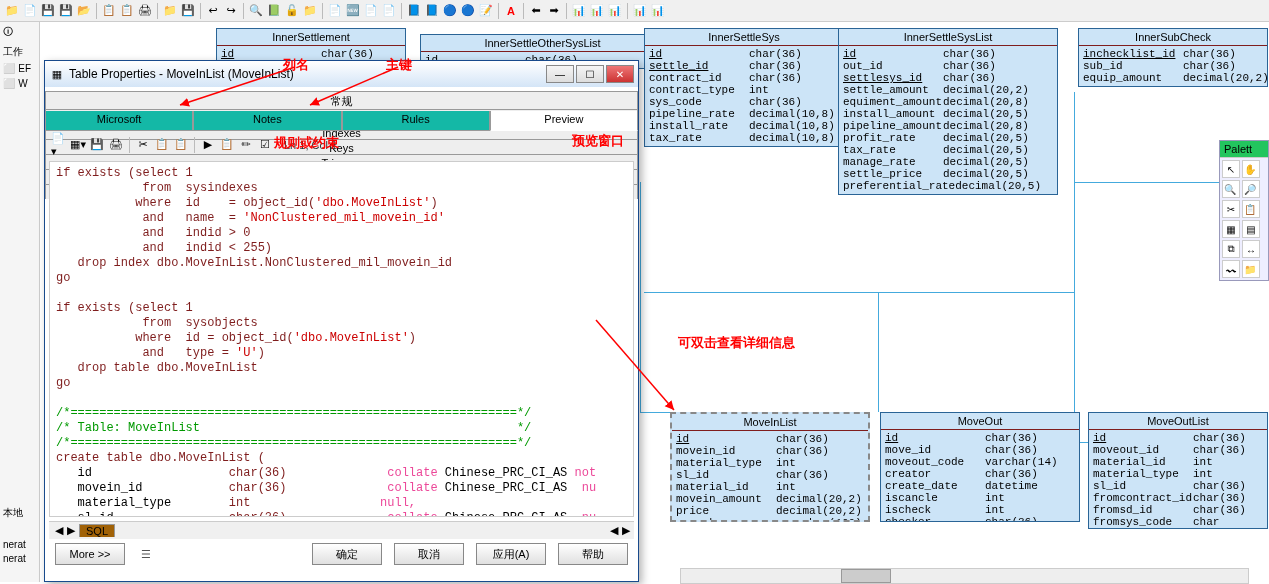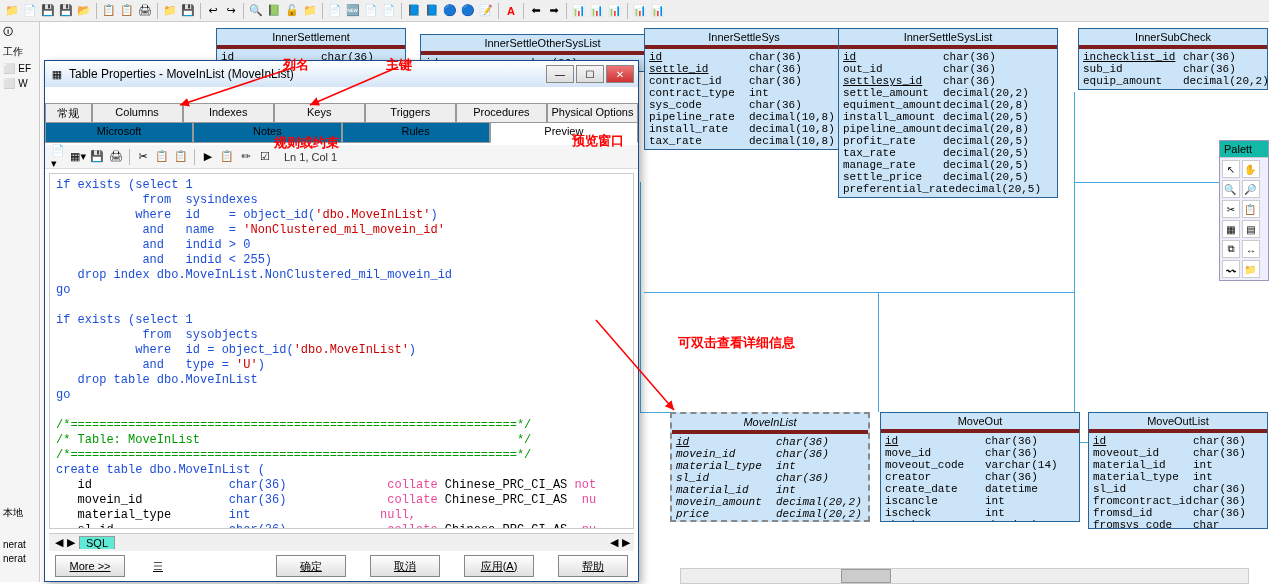--- a/index.html
+++ b/index.html
@@ -12,76 +12,76 @@
 
 
 .left-side { position: absolute; left: 0; top: 22px; width: 40px; height: 560px; background: #f5f5f5; border-right: 1px solid #ccc; font-size: 10px; }
 .left-side div { padding: 2px 3px; white-space: nowrap; overflow: hidden; }
 
 
 .canvas { position: absolute; left: 40px; top: 22px; right: 0; bottom: 0; background: #fff; }
 
 
 .erd { position: absolute; background: #cce4f7; border: 1px solid #2a6496; }
-.erd.sel { border: 2px dashed #888; font-style: italic; }
-.erd-title { text-align: center; font-size: 11px; padding: 2px; border-bottom: 4px solid #7f1d1d; background: #cce4f7; }
+.erd.sel { border: 2px dashed #888; }
+.erd-title { text-align: center; font-size: 11px; padding: 2px; border-bottom: 1px solid #7f1d1d; background: #cce4f7; }
 .erd-body { padding: 2px 4px; font-family: "Courier New", monospace; font-size: 11px; }
 .erd-row { display: flex; white-space: nowrap; }
 .erd-row .col { min-width: 100px; text-decoration: underline; color: #000; }
 .erd-row .col.nou { text-decoration: none; }
 .erd-row .typ { min-width: 90px; }
 .erd-row .key { color: #666; text-decoration: underline; }
 
 
 .line-h { position: absolute; height: 1px; background: #4ad; }
 .line-v { position: absolute; width: 1px; background: #4ad; }
 
 
 .palette { position: absolute; right: 0; top: 140px; width: 50px; background: #eef; border: 1px solid #99b; }
-.palette .pal-title { background: #14b8a6; font-size: 11px; padding: 2px 4px; border-bottom: 1px solid #ccc; }
+.palette .pal-title { background: #22c55e; font-size: 11px; padding: 2px 4px; border-bottom: 1px solid #ccc; }
 .palette .pal-body { display: flex; flex-wrap: wrap; padding: 2px; gap: 2px; }
 .pal-item { width: 18px; height: 18px; border: 1px solid #ccc; background: #fff; display: flex; align-items: center; justify-content: center; cursor: pointer; font-size: 10px; }
 
 
 .dialog { position: absolute; left: 44px; top: 60px; width: 595px; height: 522px; background: #fff; border: 1px solid #184a8c; box-shadow: 3px 3px 8px rgba(0,0,0,0.3); }
 .dlg-titlebar { height: 26px; background: linear-gradient(#fff, #d4e5f7); display: flex; align-items: center; padding: 0 4px; }
 .dlg-icon { width: 16px; height: 16px; margin-right: 4px; display: inline-flex; align-items: center; justify-content: center; }
 .dlg-title { flex: 1; font-size: 12px; }
 .dlg-btns { display: flex; gap: 2px; }
 .dlg-btn { width: 28px; height: 18px; background: linear-gradient(#f5f5f5,#ddd); border: 1px solid #888; cursor: pointer; display: flex; align-items: center; justify-content: center; font-size: 10px; }
 .dlg-btn.close { background: linear-gradient(#e77,#c33); color: #fff; }
 
 
-.tabs1 { display: flex; border-bottom: 1px solid #999; height: 20px; margin-top: 16px; }
+.tabs1 { display: flex; border-bottom: 1px solid #999; height: 20px; margin-top: 4px; flex-direction: column; }
 .tabs1 .tab { flex: 1; text-align: center; border: 1px solid #999; border-bottom: none; background: #eee; cursor: pointer; font-size: 11px; padding-top: 2px; }
 .tabs1 .tab.first { flex: 0.5; }
 
 .tabs2 { display: flex; height: 20px; }
-.tabs2 .tab { flex: 1; text-align: center; border: 1px solid #999; border-top: none; background: #0369a1; cursor: pointer; font-size: 11px; padding-top: 2px; }
+.tabs2 .tab { flex: 1; text-align: center; border: 1px solid #999; border-top: none; background: #14b8a6; cursor: pointer; font-size: 11px; padding-top: 2px; }
 .tabs2 .tab.active { background: #fff; border-bottom: 1px solid #fff; }
 
 
 .ed-toolbar { height: 24px; background: #f5f5f5; display: flex; align-items: center; padding: 0 6px; gap: 3px; margin-top: 2px; border-bottom: 1px solid #ddd; }
 .ed-status { margin-left: 8px; font-size: 11px; color: #333; }
 
 
 .code-wrap { position: relative; height: 356px; overflow: auto; border: 1px solid #ccc; margin: 4px; background: #fff; }
 .code { font-family: "Courier New", monospace; font-size: 12px; white-space: pre; padding: 4px 6px; line-height: 15px; }
-.kw-blue { color: #1d4ed8; }
+.kw-blue { color: #7f1d1d; }
 .kw-red { color: #c00; }
 .kw-green { color: #090; }
 .kw-gray { color: #ec4899; }
 
 
 .code-bottom-tabs { height: 18px; border-top: 1px solid #ccc; display: flex; align-items: center; padding-left: 6px; font-size: 11px; background: #f0f0f0; margin: 0 4px; }
 .code-bottom-tabs .ct { padding: 0 6px; cursor: pointer; }
-.code-bottom-tabs .ct.active { background: #5eead4; border: 1px solid #999; border-bottom: none; }
-
-
-.dlg-footer { height: 30px; display: flex; align-items: center; padding: 8px 10px; gap: 24px; text-decoration: underline; }
+.code-bottom-tabs .ct.active { background: #a16207; border: 1px solid #999; border-bottom: none; }
+
+
+.dlg-footer { height: 30px; display: flex; align-items: center; padding: 8px 10px; gap: 12px; }
 .dlg-footer .spacer { flex: 1; }
 .dlg-footer button { width: 70px; height: 22px; font-size: 11px; cursor: pointer; background: linear-gradient(#fff,#e0e0e0); border: 1px solid #888; }
 .more-btn { background: linear-gradient(#fff,#e0e0e0); border: 1px solid #888; padding: 2px 8px; cursor: pointer; font-size: 11px; }
 .equal-icon { color: #555; margin-left: 4px; }
 
 
 .annot { position: absolute; color: #f00; font-size: 13px; font-weight: bold; pointer-events: none; z-index: 50; }
 .arrow-svg { position: absolute; pointer-events: none; z-index: 49; }
 
 

